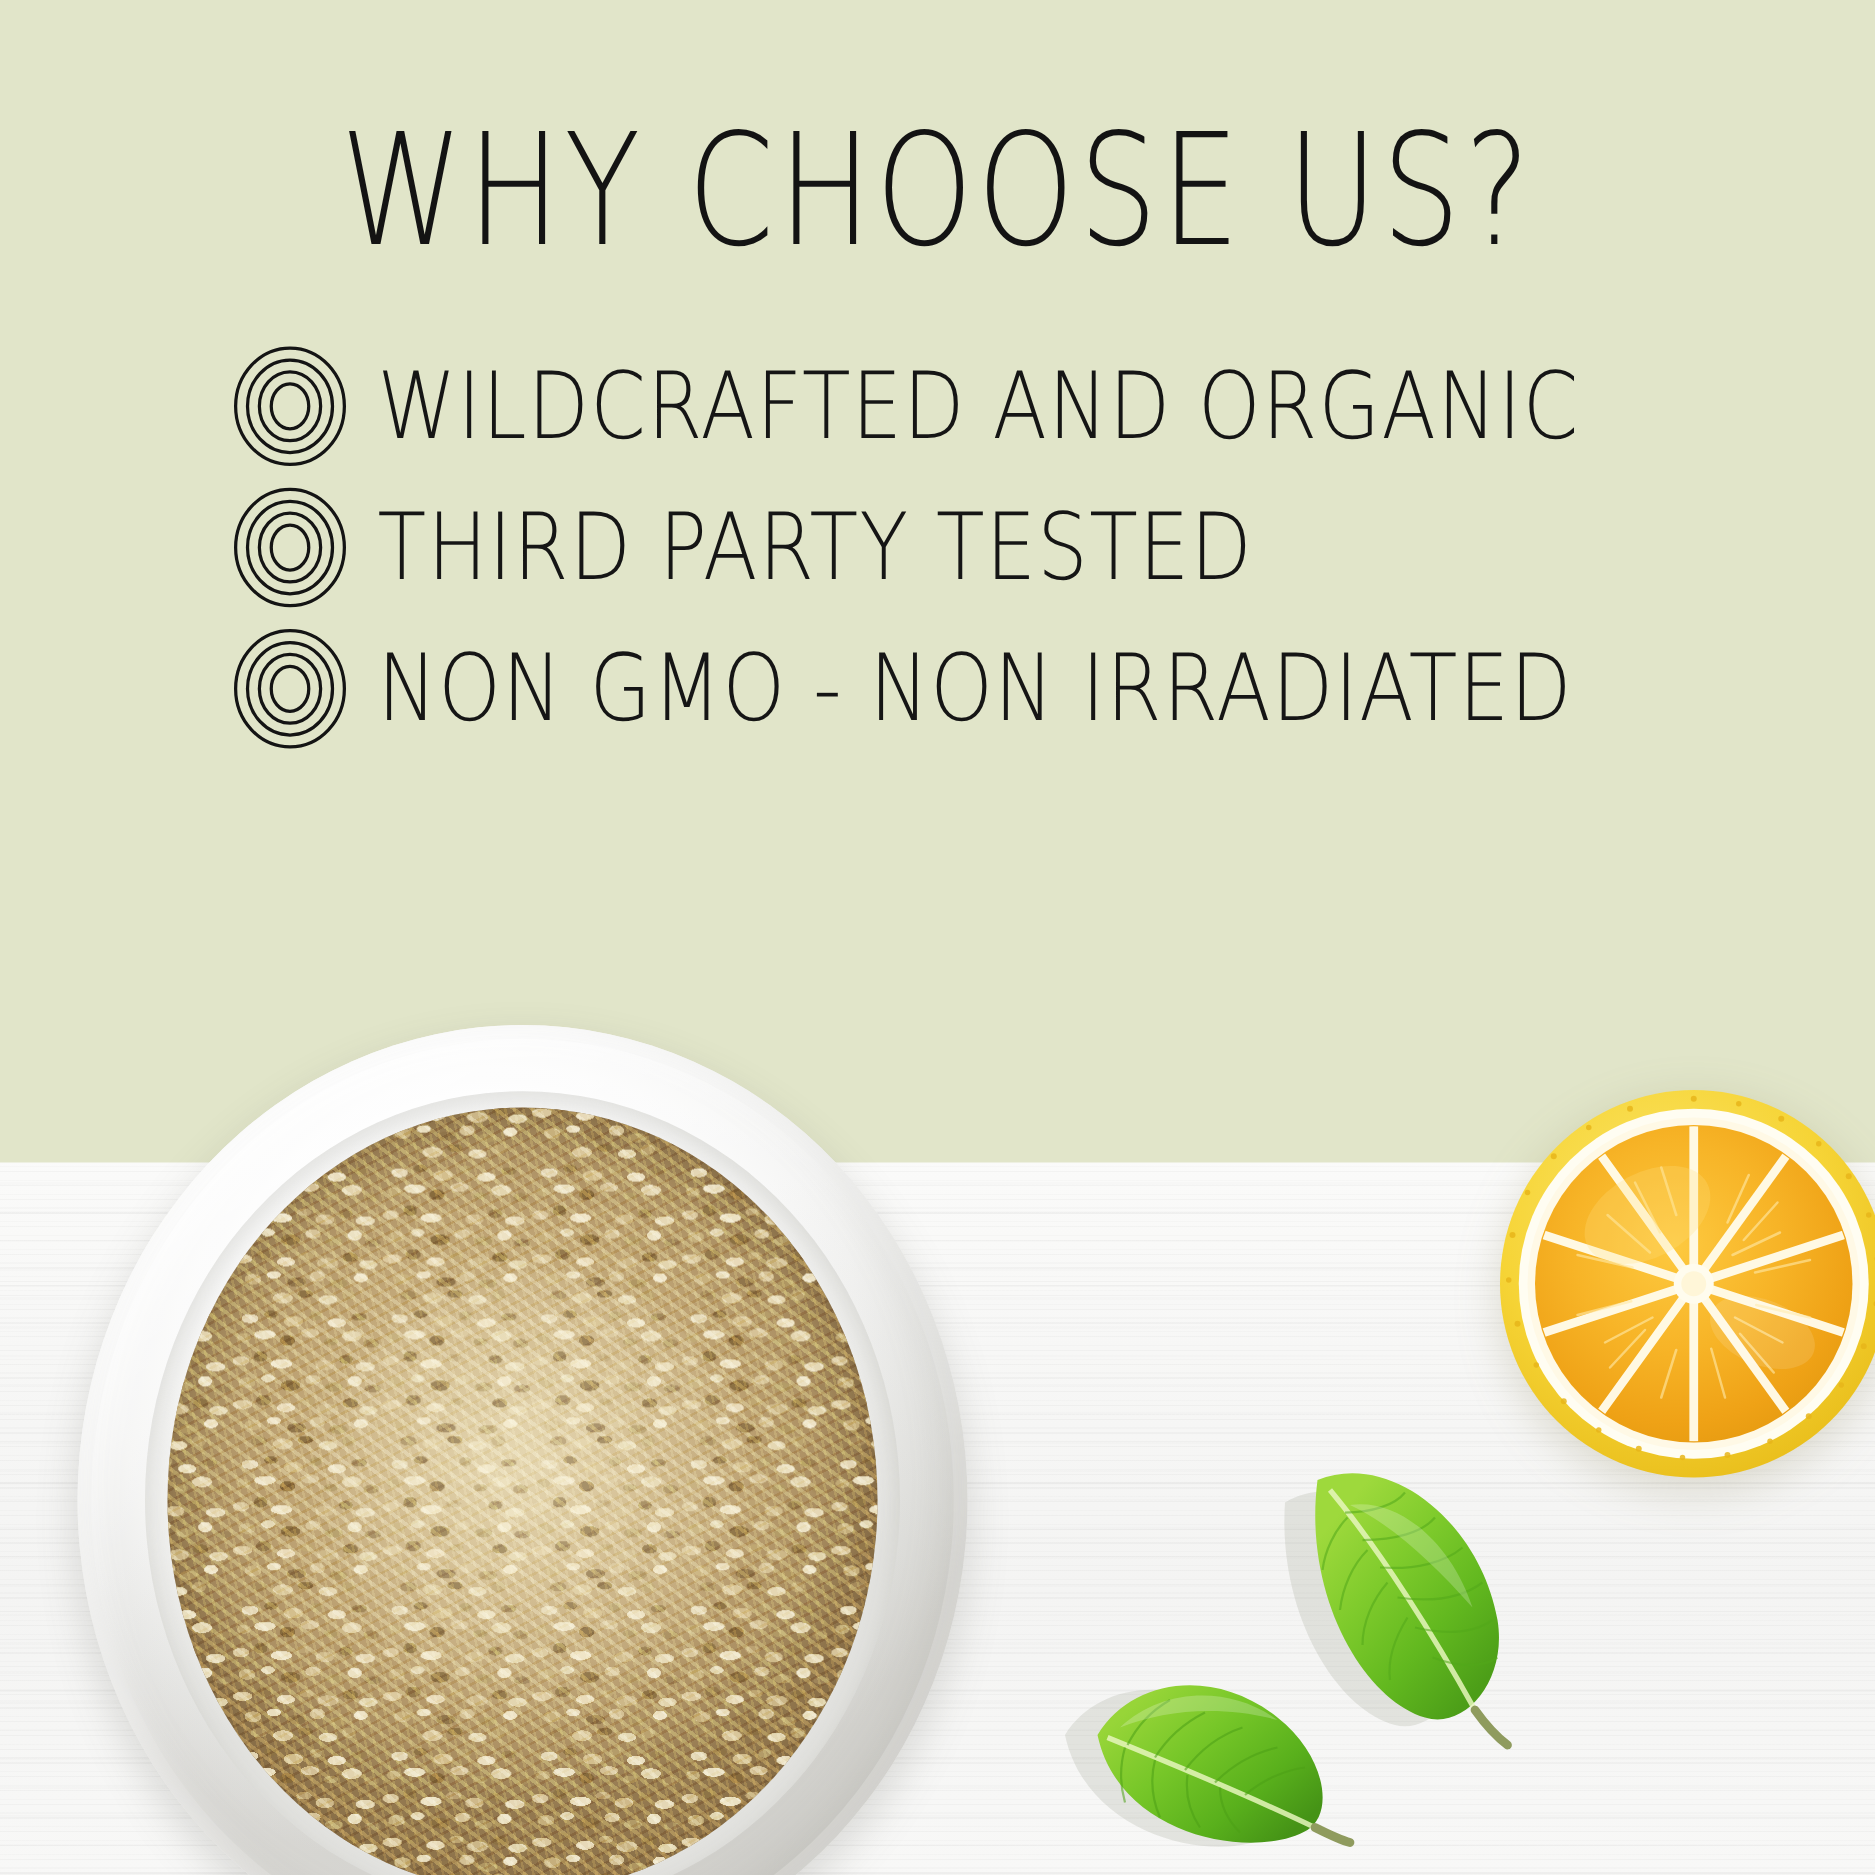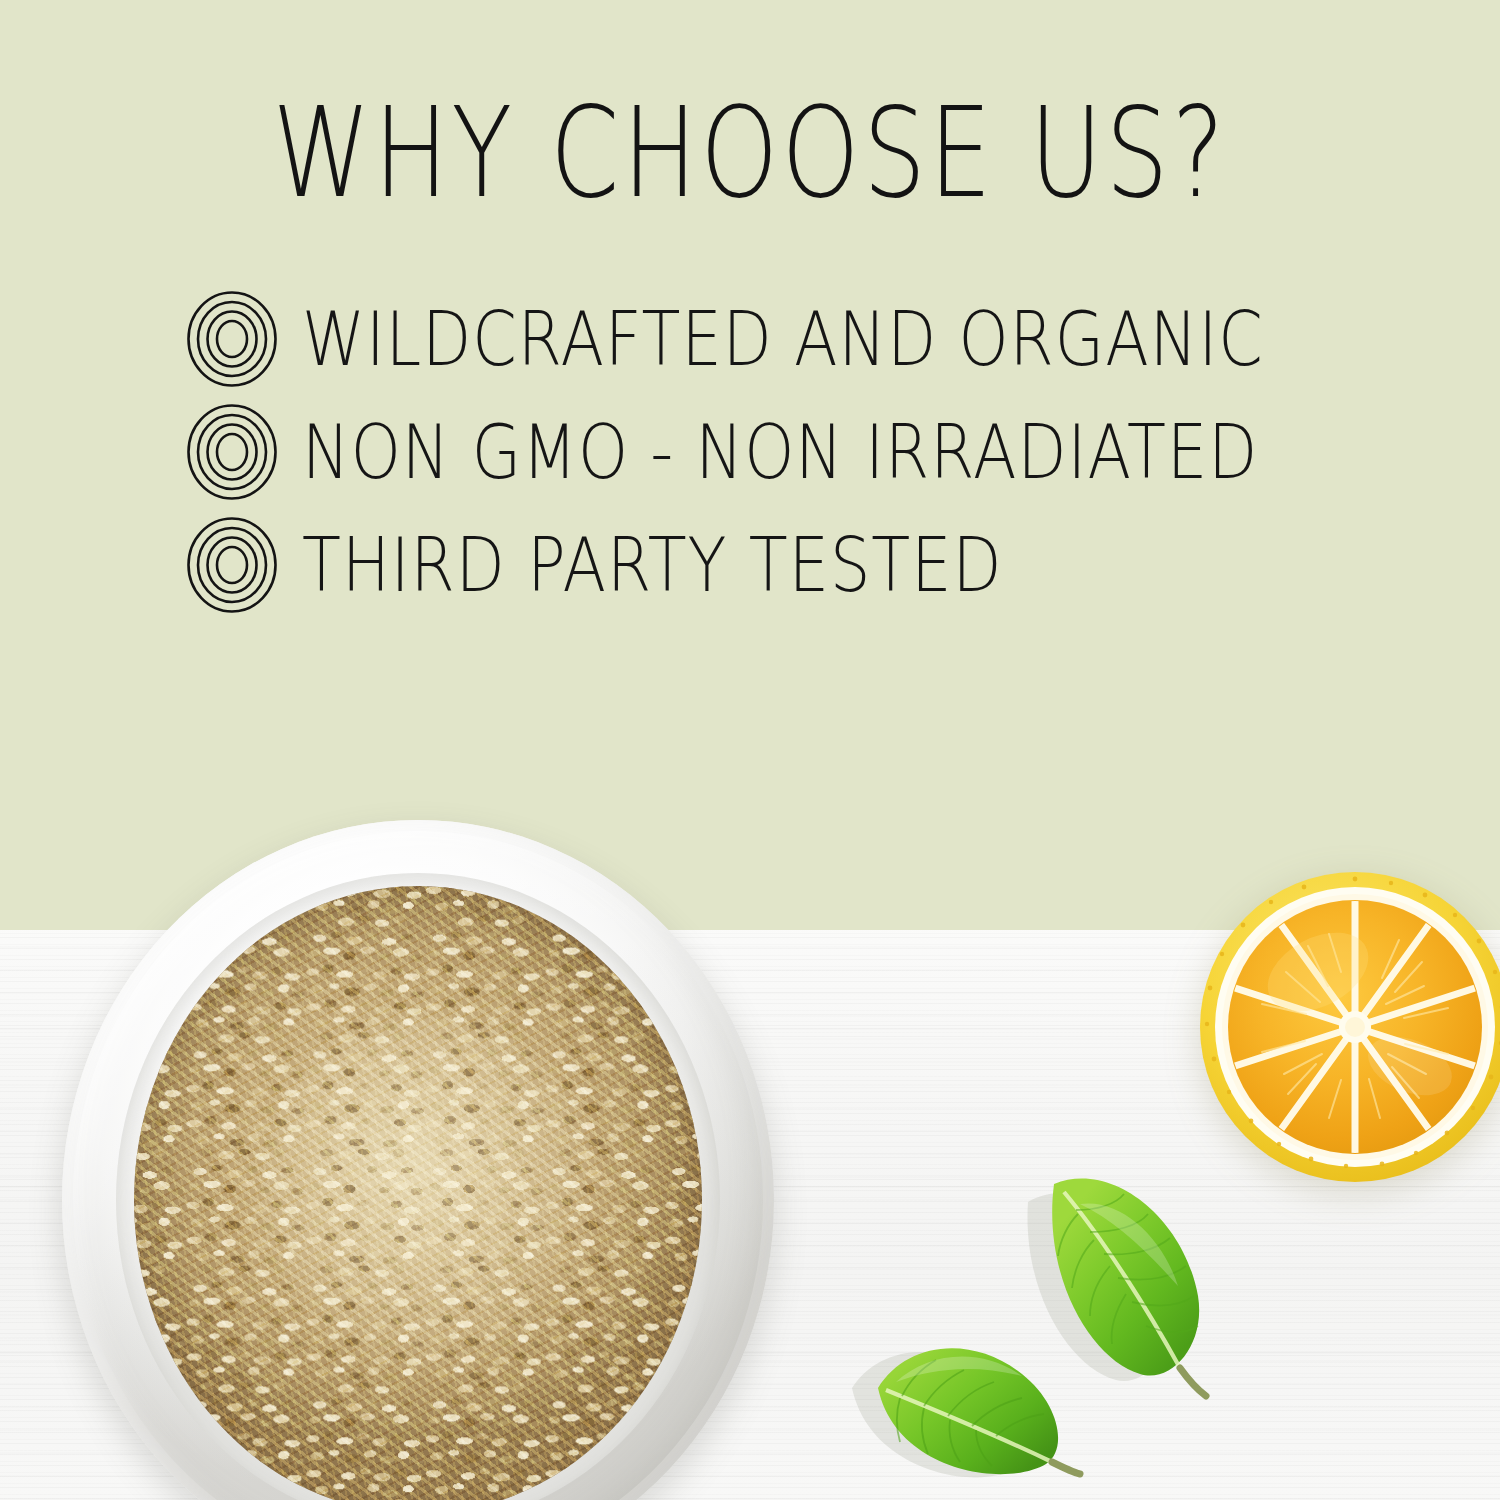--- a/index.html
+++ b/index.html
@@ -59,21 +59,21 @@
     color:#131313;
     font-family:"DejaVu Sans", sans-serif;
     transform:scaleX(0.80);
     transform-origin:50% 50%;
     white-space:nowrap;
   }
 
   
   .benefits {
     position:absolute;
-    left:186px; top:282px;
+    left:186px; top:268px;
     width:1290px;
   }
   .benefit-row {
     display:flex;
     align-items:center;
     height:113px;
   }
   .bullet-icon {
     flex:0 0 auto;
     width:92px; height:98px;
@@ -249,33 +249,33 @@
 
     <div class="benefit-row">
       <span class="bullet-icon">
         <svg viewBox="0 0 92 98" xmlns="http://www.w3.org/2000/svg" fill="none" stroke="#141414" stroke-width="2.6">
           <ellipse cx="46" cy="49" rx="43.5" ry="46.5"></ellipse>
           <ellipse cx="46" cy="49" rx="34" ry="37"></ellipse>
           <ellipse cx="46" cy="49" rx="24.5" ry="27.5"></ellipse>
           <ellipse cx="46" cy="49" rx="15" ry="18"></ellipse>
         </svg>
       </span>
-      <span class="benefit-text">NON GMO - NON IRRADIATED</span>
+      <span class="benefit-text">THIRD PARTY TESTED</span>
     </div>
 
     <div class="benefit-row">
       <span class="bullet-icon">
         <svg viewBox="0 0 92 98" xmlns="http://www.w3.org/2000/svg" fill="none" stroke="#141414" stroke-width="2.6">
           <ellipse cx="46" cy="49" rx="43.5" ry="46.5"></ellipse>
           <ellipse cx="46" cy="49" rx="34" ry="37"></ellipse>
           <ellipse cx="46" cy="49" rx="24.5" ry="27.5"></ellipse>
           <ellipse cx="46" cy="49" rx="15" ry="18"></ellipse>
         </svg>
       </span>
-      <span class="benefit-text">THIRD PARTY TESTED</span>
+      <span class="benefit-text">NON GMO - NON IRRADIATED</span>
     </div>
 
 
   </div>
 
   <div class="bowl-wrap">
     <div class="bowl-outer"></div>
     <div class="bowl-rim-shade"></div>
     <div class="bowl-inner">
       <div class="herb-mound"></div>

